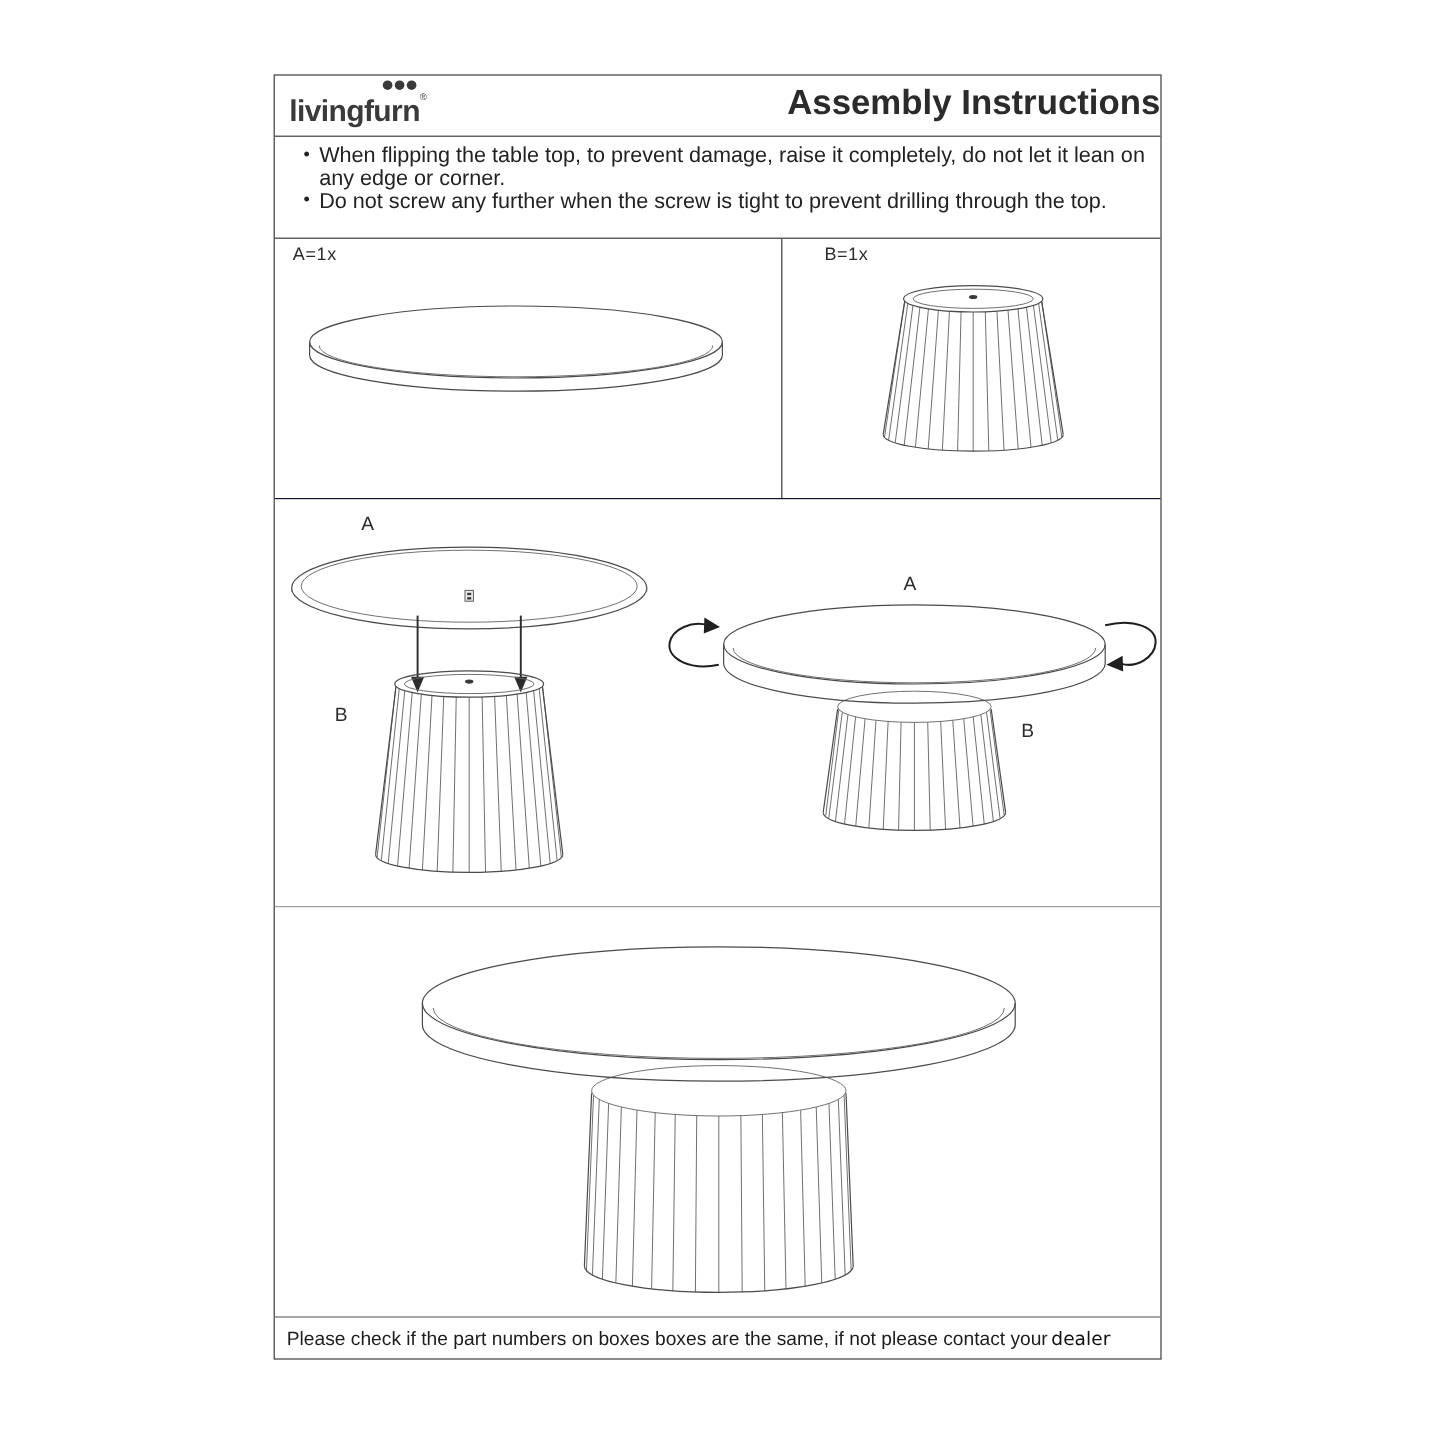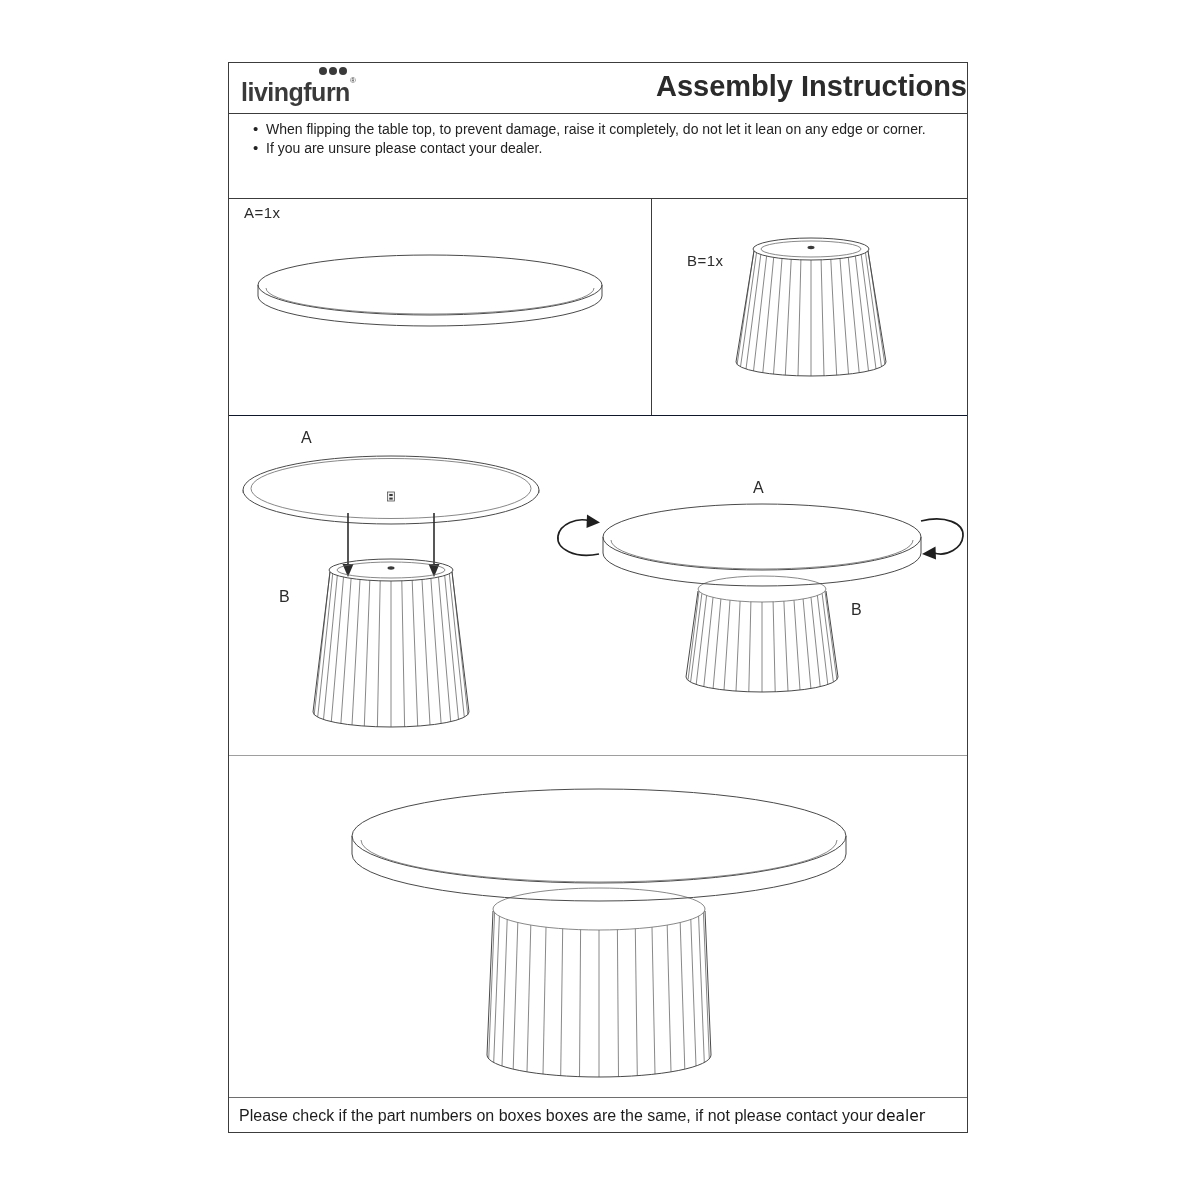--- a/index.html
+++ b/index.html
@@ -14,29 +14,29 @@
     letter-spacing:-0.5px;color:#3a3a3a;}
   .logo sup{font-size:8px;vertical-align:18px;font-weight:normal;}
   .logo-badges{position:absolute;left:90px;top:4px;display:flex;gap:2px;}
   .logo-badges span{width:8px;height:8px;border-radius:50%;background:#3a3a3a;display:inline-block;}
   .title{position:absolute;left:0;right:0;top:7px;text-align:right;
     font-size:29px;font-weight:600;color:#2b2b2b;}
 
   
   .warnings{top:51px;height:85px;border-bottom:1px solid #3c3c3c;}
   .warnings ul{margin:0;padding:6px 10px 0 24px;list-style:none;}
-  .warnings li{position:relative;font-size:14px;line-height:19px;color:#222;padding-left:13px;}
+  .warnings li{position:relative;font-size:18px;line-height:19px;color:#222;padding-left:13px;}
   .warnings li::before{content:"•";position:absolute;left:0;top:-1px;font-size:15px;color:#222;}
 
   
   .parts{top:136px;height:217px;border-bottom:1px solid #0f172a;}
   .panel-a{position:absolute;left:0;top:0;width:423px;height:100%;border-right:1px solid #3c3c3c;box-sizing:border-box;}
   .panel-b{position:absolute;left:423px;top:0;width:317px;height:100%;}
   .part-label{position:absolute;left:15px;top:5px;font-size:15px;color:#2b2b2b;letter-spacing:0.5px;}
-  .panel-b .part-label{left:35px;margin-top:48px;}
+  .panel-b .part-label{left:35px;}
 
   
   .assembly{top:353px;height:340px;border-bottom:1px solid #9e9e9e;}
   .final{top:693px;height:342px;border-bottom:1px solid #6e6e6e;}
   .step-label{position:absolute;font-size:16px;color:#2b2b2b;}
 
   
   .footer{top:1035px;height:36px;line-height:36px;padding-left:10px;font-size:16px;
     color:#1d1d1d;white-space:nowrap;}
   .footer .dealer{font-family:"DejaVu Sans",sans-serif;font-size:15.5px;margin-left:3px;color:#111;text-align:right;}
@@ -57,21 +57,21 @@
       <span></span>
       <span></span>
       <span></span>
     </div>
     <div class="title">Assembly Instructions</div>
   </div>
 
   <div class="sec warnings">
     <ul>
       <li>When flipping the table top, to prevent damage, raise it completely, do not let it lean on any edge or corner.</li>
-      <li>If you are unsure please contact your dealer.</li>
+      <li>Do not screw any further when the screw is tight to prevent drilling through the top.</li>
     </ul>
   </div>
 
   <div class="sec parts">
 
     <div class="panel-a">
       <div class="part-label">A=1x</div>
 
       <svg style="left:27px;top:54px;" width="348" height="86" viewBox="0 0 348 86">
         <ellipse class="ln" cx="174" cy="32" rx="172" ry="30"></ellipse>

